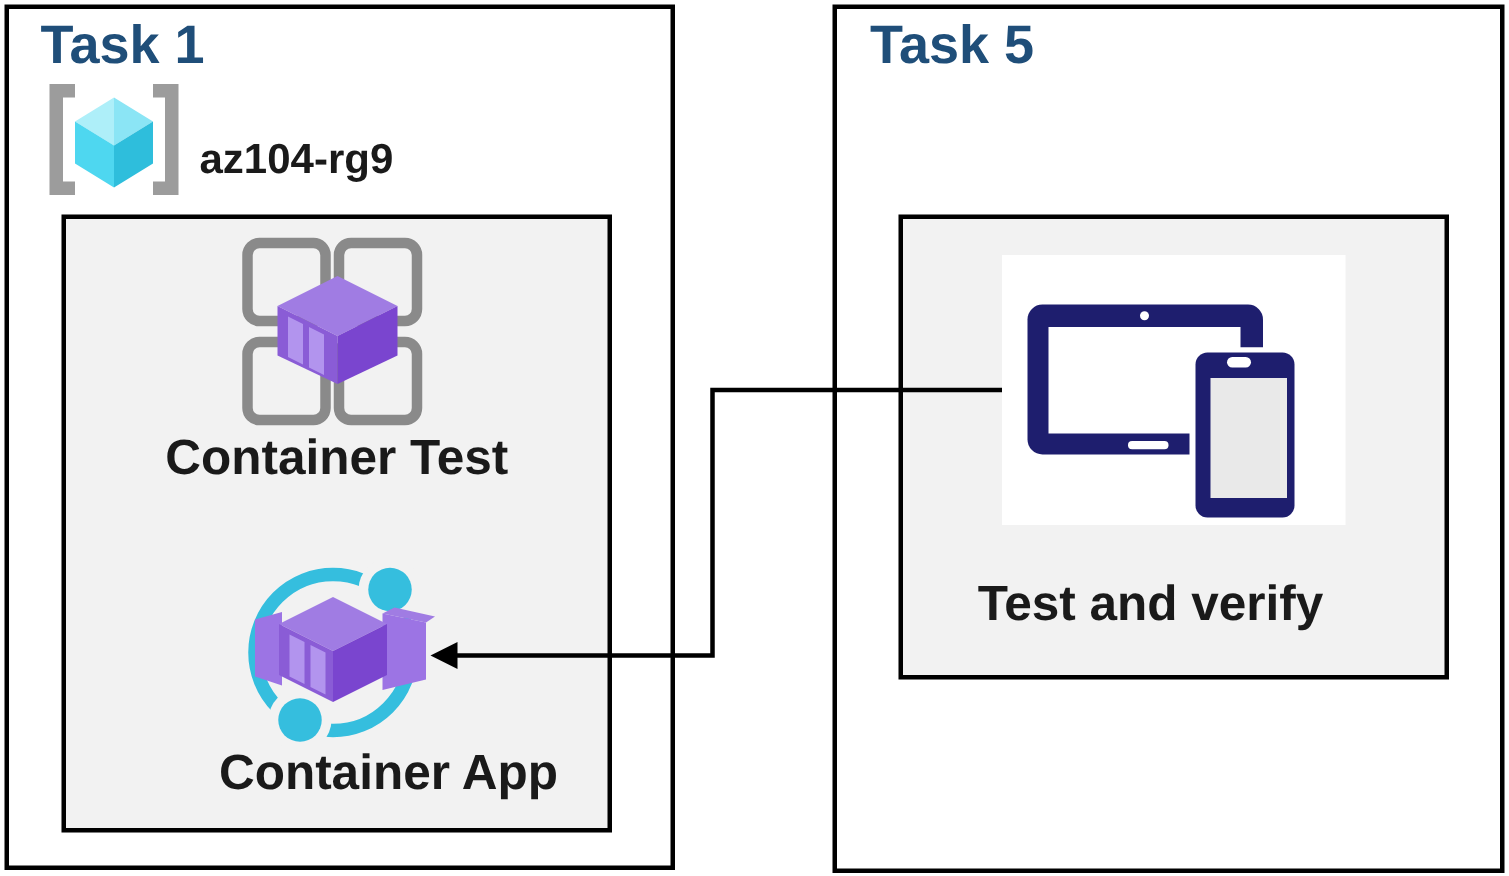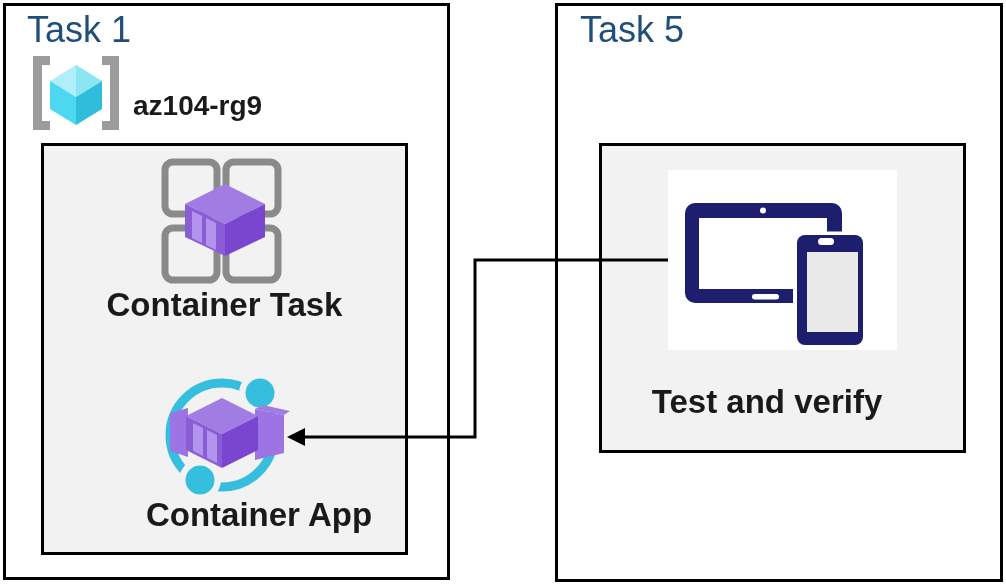--- a/index.html
+++ b/index.html
@@ -7,21 +7,21 @@
     position:relative;width:1006px;height:584px;background:#fff;
     font-family:"Liberation Sans",sans-serif;overflow:hidden;
   }
   .panel{
     position:absolute;background:#fff;border:3px solid var(--line_black);
     box-sizing:border-box;
   }
   #task1-panel{left:3px;top:3px;width:447px;height:577px;}
   #task2-panel{left:555px;top:3px;width:448px;height:579px;}
   .panel-title{
-    position:absolute;font-size:36px;font-weight:normal;color:var(--title_blue);
+    position:absolute;font-size:36px;font-weight:bold;color:var(--title_blue);
     white-space:nowrap;line-height:40px;
   }
   #task1-title{left:27px;top:10px;}
   #task2-title{left:580px;top:10px;}
   .inner-box{
     position:absolute;background:var(--inner_gray);
     border:3px solid var(--line_black);box-sizing:border-box;
   }
   #task1-inner{left:41px;top:143px;width:367px;height:412px;}
   #task2-inner{left:599px;top:143px;width:367px;height:310px;}
@@ -86,21 +86,21 @@
     </g>
     <g>
       <polygon class="f-ptop" points="70,34 110,54 70,74 30,54"></polygon>
       <polygon class="f-pfront" points="30,54 70,74 70,106 30,87"></polygon>
       <polygon class="f-pside" points="110,54 110,87 70,106 70,74"></polygon>
       <polygon class="f-pstripe" points="37,61 47,66 47,93 37,88"></polygon>
       <polygon class="f-pstripe" points="51,68 61,73 61,100 51,95"></polygon>
     </g>
   </svg>
   <div class="diagram-label" id="environment-label">
-    <div>Container Task</div>
+    <div>Container Test</div>
   </div>
 
   <svg class="icon" id="container-app-icon" width="145" height="145" viewBox="0 0 145 145">
     <circle class="s-cyan" cx="72" cy="72" r="52" stroke-width="9"></circle>
     <circle class="f-bg" cx="110" cy="30" r="21"></circle>
     <circle class="f-bg" cx="50" cy="117" r="21"></circle>
     <circle class="f-cyan" cx="110" cy="30" r="14.5"></circle>
     <circle class="f-cyan" cx="50" cy="117" r="14.5"></circle>
     <g>
       <polygon class="f-pwing" points="20,50 38,45 38,94 20,88"></polygon>

